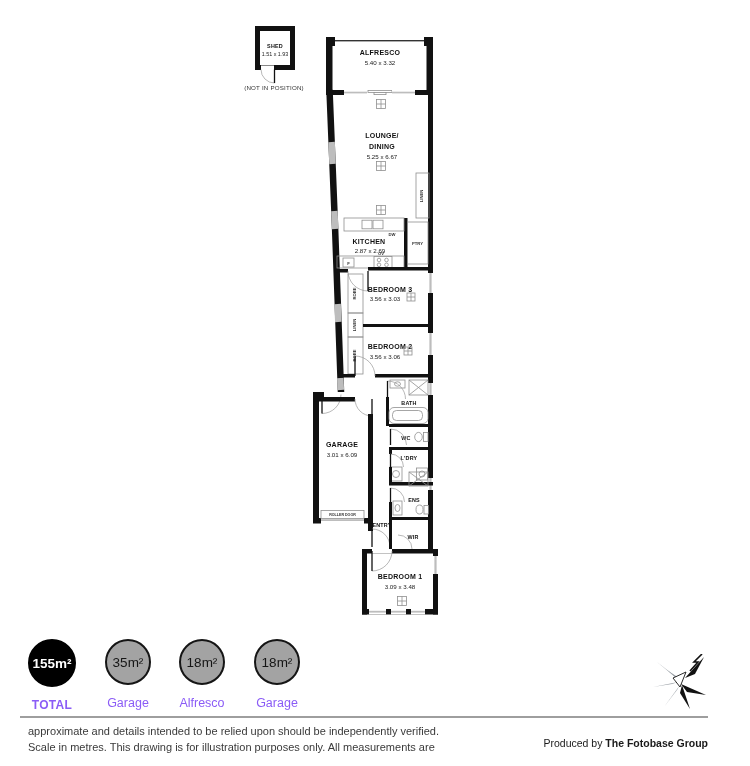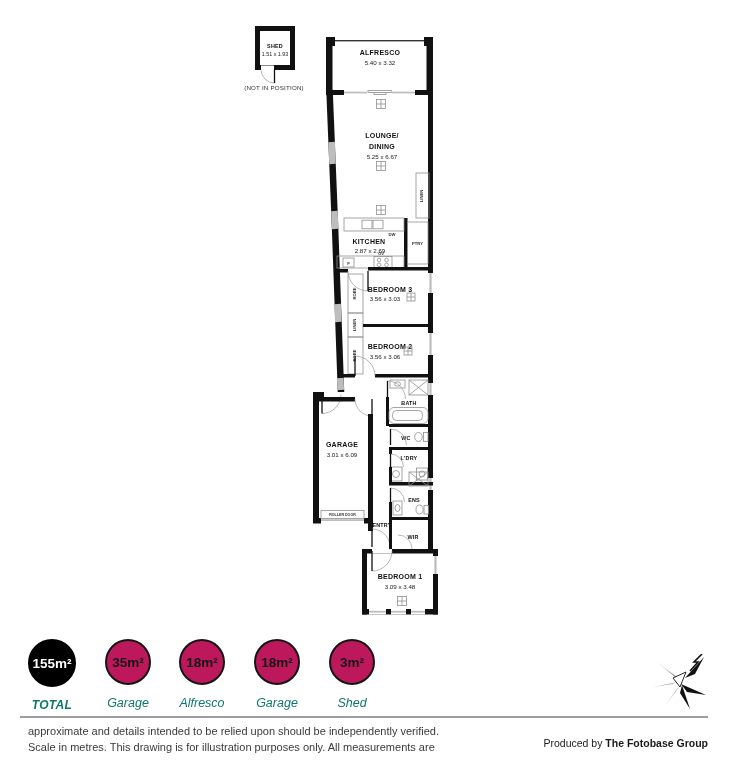--- a/index.html
+++ b/index.html
@@ -17,23 +17,23 @@
   .leaf{stroke:#111;stroke-width:1.3;}
   .room{font-size:7px;font-weight:700;letter-spacing:.25px;fill:#111;text-anchor:middle;}
   .dim{font-size:6.2px;fill:#222;text-anchor:middle;}
   .sm{font-size:5.4px;font-weight:700;letter-spacing:.2px;fill:#111;text-anchor:middle;}
   .tiny{font-size:4.2px;font-weight:700;fill:#333;text-anchor:middle;}
   .note{font-size:6.2px;fill:#333;text-anchor:middle;letter-spacing:.2px;}
   
   .badge{position:absolute;top:633px;transform:translateX(-50%);text-align:center;width:90px;}
   .badge .circ{width:46px;height:46px;border:2.2px solid #151515;border-radius:50%;
      margin:0 auto;display:flex;align-items:center;justify-content:center;
-     font-size:13.5px;color:#151515;background:#be185d;box-sizing:border-box;font-weight:bold;}
+     font-size:13.5px;color:#151515;background:#a3a3a3;box-sizing:border-box;}
   .badge.total .circ{background:#000;border-color:#000;color:#fff;font-weight:700;width:48px;height:48px;}
-  .badge .lbl{margin-top:11px;font-size:12.5px;color:#0f766e;font-style:italic;}
+  .badge .lbl{margin-top:11px;font-size:12.5px;color:#8b5cf6;}
   .badge.total .lbl{font-weight:700;font-size:12px;letter-spacing:.3px;}
   .rule{position:absolute;top:710px;left:20px;width:688px;height:2px;background:#9e9e9e;}
   .disclaimer{position:absolute;left:28px;top:718px;font-size:11px;line-height:1.45;color:#3a3a3a;}
   .produced{position:absolute;right:42px;top:731px;font-size:10.5px;color:#1a1a1a;text-align:right;}
   .produced b{font-weight:700;}
   .logo{position:absolute;left:652px;top:648px;}
 </style>
 </head>
 <body>
 
@@ -296,24 +296,20 @@
     <div class="lbl">Garage</div>
   </div>
   <div class="badge" style="left:202px">
     <div class="circ">18m²</div>
     <div class="lbl">Alfresco</div>
   </div>
   <div class="badge" style="left:277px">
     <div class="circ">18m²</div>
     <div class="lbl">Garage</div>
   </div>
-  <div class="badge" style="left:352px">
-    <div class="circ">3m²</div>
-    <div class="lbl">Shed</div>
-  </div>
 
   
   <svg class="logo" width="56" height="56" viewBox="0 0 56 56">
     <g>
       <polygon points="28,27 5,8 23,22" fill="#9aa0a6"></polygon>
       <polygon points="26,28 1,33 20,30" fill="#9aa0a6"></polygon>
       <polygon points="28,31 12,53 25,36" fill="#9aa0a6"></polygon>
       <polygon points="30,26 15,16 24,24" fill="#9aa0a6"></polygon>
       <polygon points="29,30 54,41 35,38" fill="#111"></polygon>
       <polygon points="30,31 38,55 28,39" fill="#111"></polygon>

